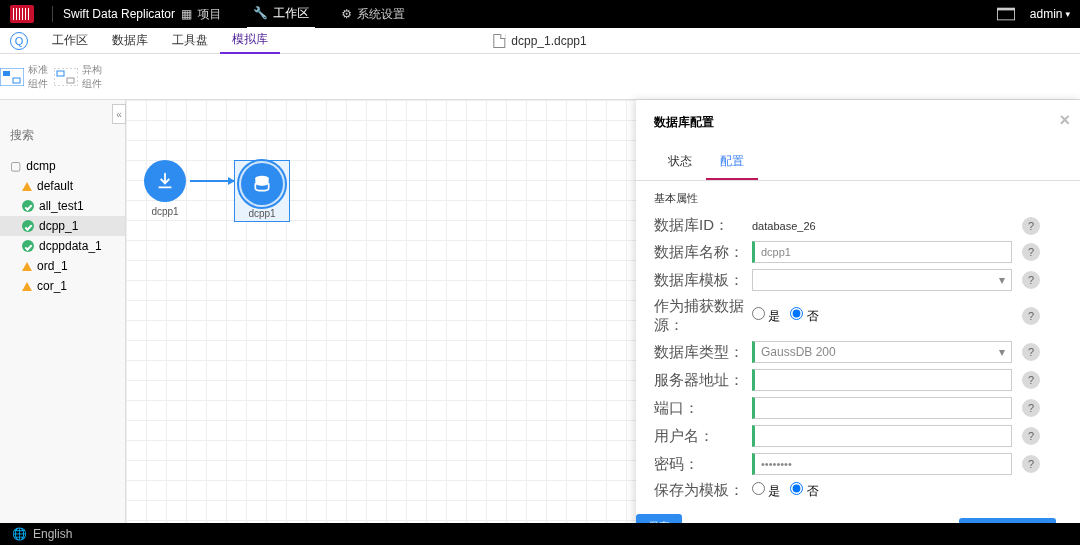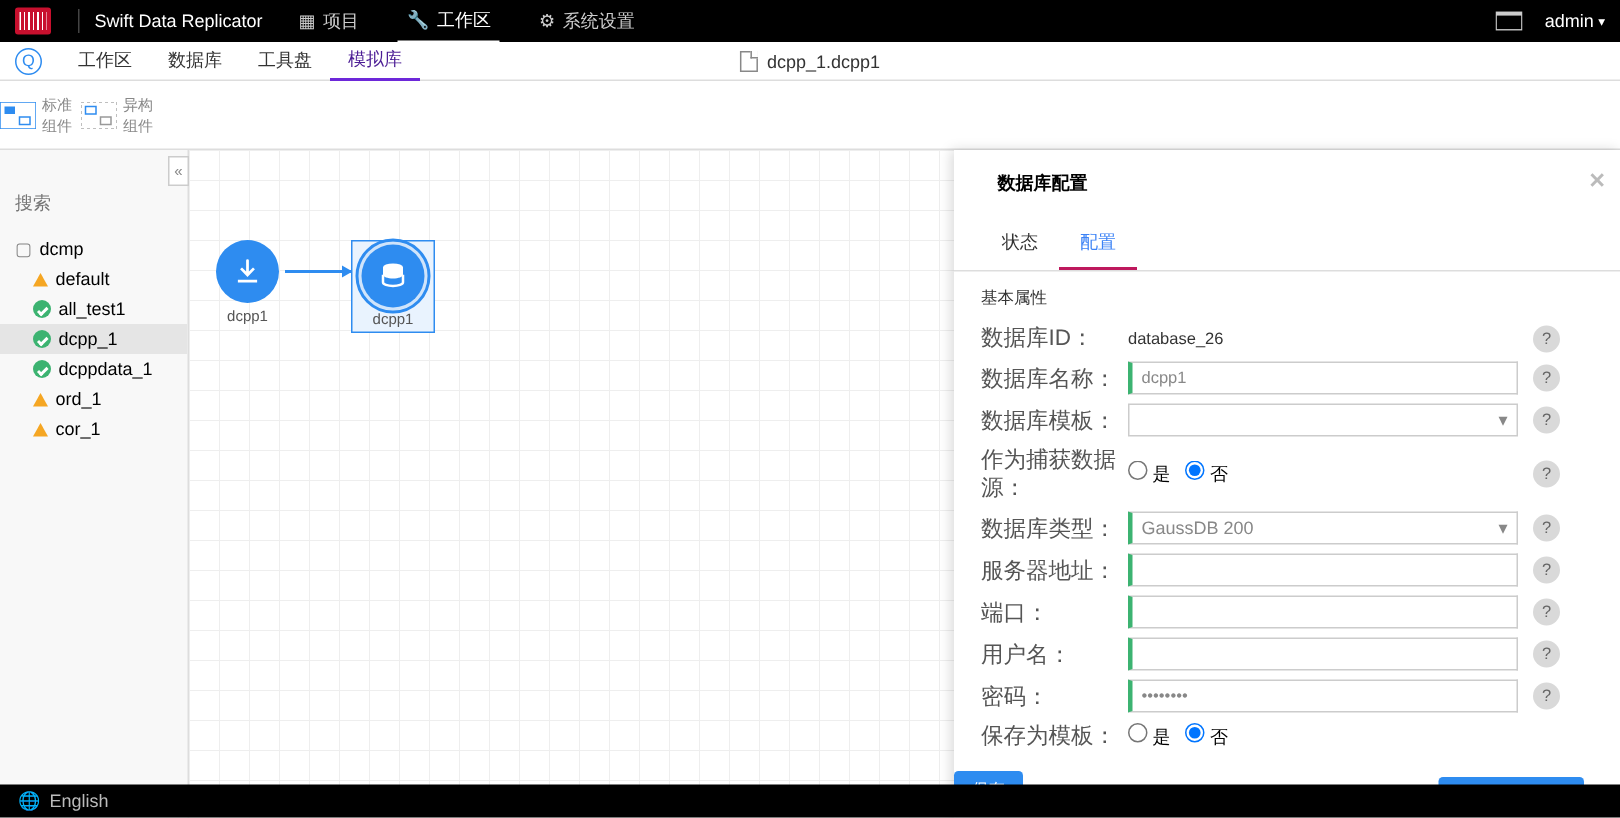--- a/index.html
+++ b/index.html
@@ -1,21 +1,21 @@
 <!DOCTYPE html>
 <html><head>
 <meta charset="utf-8">
 <style>
 *{box-sizing:border-box;margin:0;padding:0;font-family:Arial,"Microsoft YaHei",sans-serif;font-size:12px}
 html,body{width:1080px;height:545px;overflow:hidden;background:#fff}
 .topbar{height:28px;background:#000;color:#ccc;display:flex;align-items:center;padding:0 10px}
 .logo{width:24px;height:18px;background:#c8102e;border-radius:2px;margin-right:8px;position:relative}
 .logo::after{content:"";position:absolute;inset:3px;background:repeating-linear-gradient(90deg,#fff 0 1px,transparent 1px 3px)}
 .divider{width:1px;height:16px;background:#444;margin:0 10px}
-.appname{color:#fff;margin-right:18px}
+.appname{color:#fff;}
 .nav-item{display:flex;align-items:center;margin-right:20px;color:#ccc;gap:5px;padding:5px 6px;cursor:pointer}
 .nav-item.active{border-bottom:2px solid #fff;color:#fff}
 .top-spacer{flex:1}
 .top-icon{width:18px;height:14px;margin-right:15px}
 .admin{color:#fff;display:flex;align-items:center;gap:3px}
 .subnav{height:26px;background:#fff;border-bottom:1px solid #ddd;display:flex;align-items:center;padding-left:10px}
 .sub-q{width:18px;height:18px;border:1.5px solid #2e8cf0;border-radius:50%;color:#2e8cf0;display:flex;align-items:center;justify-content:center;font-size:11px;margin-right:12px}
 .subtab{padding:0 12px;height:26px;display:flex;align-items:center;color:#333;cursor:pointer}
 .subtab.active{border-bottom:2px solid #6d28d9;color:#4c1d95}
 .doctitle{position:absolute;left:50%;transform:translateX(-50%);display:flex;align-items:center;gap:6px;color:#333}
@@ -41,21 +41,21 @@
 .canvas{flex:1;background:linear-gradient(#eee 1px,transparent 1px) 0 0/20px 20px,linear-gradient(90deg,#eee 1px,transparent 1px) 0 0/20px 20px,#fff;position:relative}
 .node{position:absolute;display:flex;flex-direction:column;align-items:center;gap:4px}
 .n1{left:18px;top:60px}.n2{left:108px;top:60px}
 .circ{width:42px;height:42px;border-radius:50%;background:#2e8cf0;display:flex;align-items:center;justify-content:center;color:#fff}
 .n2 .circ{outline:2px solid #2e8cf0;outline-offset:2px;background:#2e8cf0;box-shadow:0 0 0 2px #cfe4fb}
 .n2rect{width:56px;border:1px solid #2e8cf0;background:#e9f3fe;padding:2px 0;display:flex;flex-direction:column;align-items:center;gap:3px}
 .node-label{font-size:10px;color:#555}
 .arrow{position:absolute;left:64px;top:80px;width:44px;height:2px;background:#2e8cf0}
 .arrow::after{content:"";position:absolute;right:-1px;top:-3px;border-left:7px solid #2e8cf0;border-top:4px solid transparent;border-bottom:4px solid transparent}
 .panel{position:absolute;right:0;top:100px;width:444px;height:445px;background:#fff;box-shadow:-2px 0 8px rgba(0,0,0,.15);display:flex;flex-direction:column}
-.panel-hd{padding:14px 29px;font-size:13px;font-weight:bold;position:relative}
+.panel-hd{padding:14px 18px;font-size:13px;font-weight:bold;position:relative}
 .panel-close{position:absolute;right:10px;top:10px;color:#bbb;font-size:18px;cursor:pointer}
 .panel-tabs{display:flex;border-bottom:1px solid #ddd;padding-left:18px;gap:0}
 .ptab{padding:8px 14px;cursor:pointer;color:#333}
 .ptab.active{border-bottom:2px solid #be185d;color:#3b82f6}
 .section-title{padding:10px 18px;font-size:11px;color:#333}
 .form{padding:0 40px 0 18px}
 .frow{display:flex;align-items:center;margin-bottom:6px}
 .flabel{width:98px;color:#555;font-size:15px}
 .fval{flex:1;font-size:11px;color:#333}
 .finput{flex:1;height:22px;border:1px solid #ccc;border-left:3px solid #3cb371;padding:0 6px;font-size:11px;color:#888}

